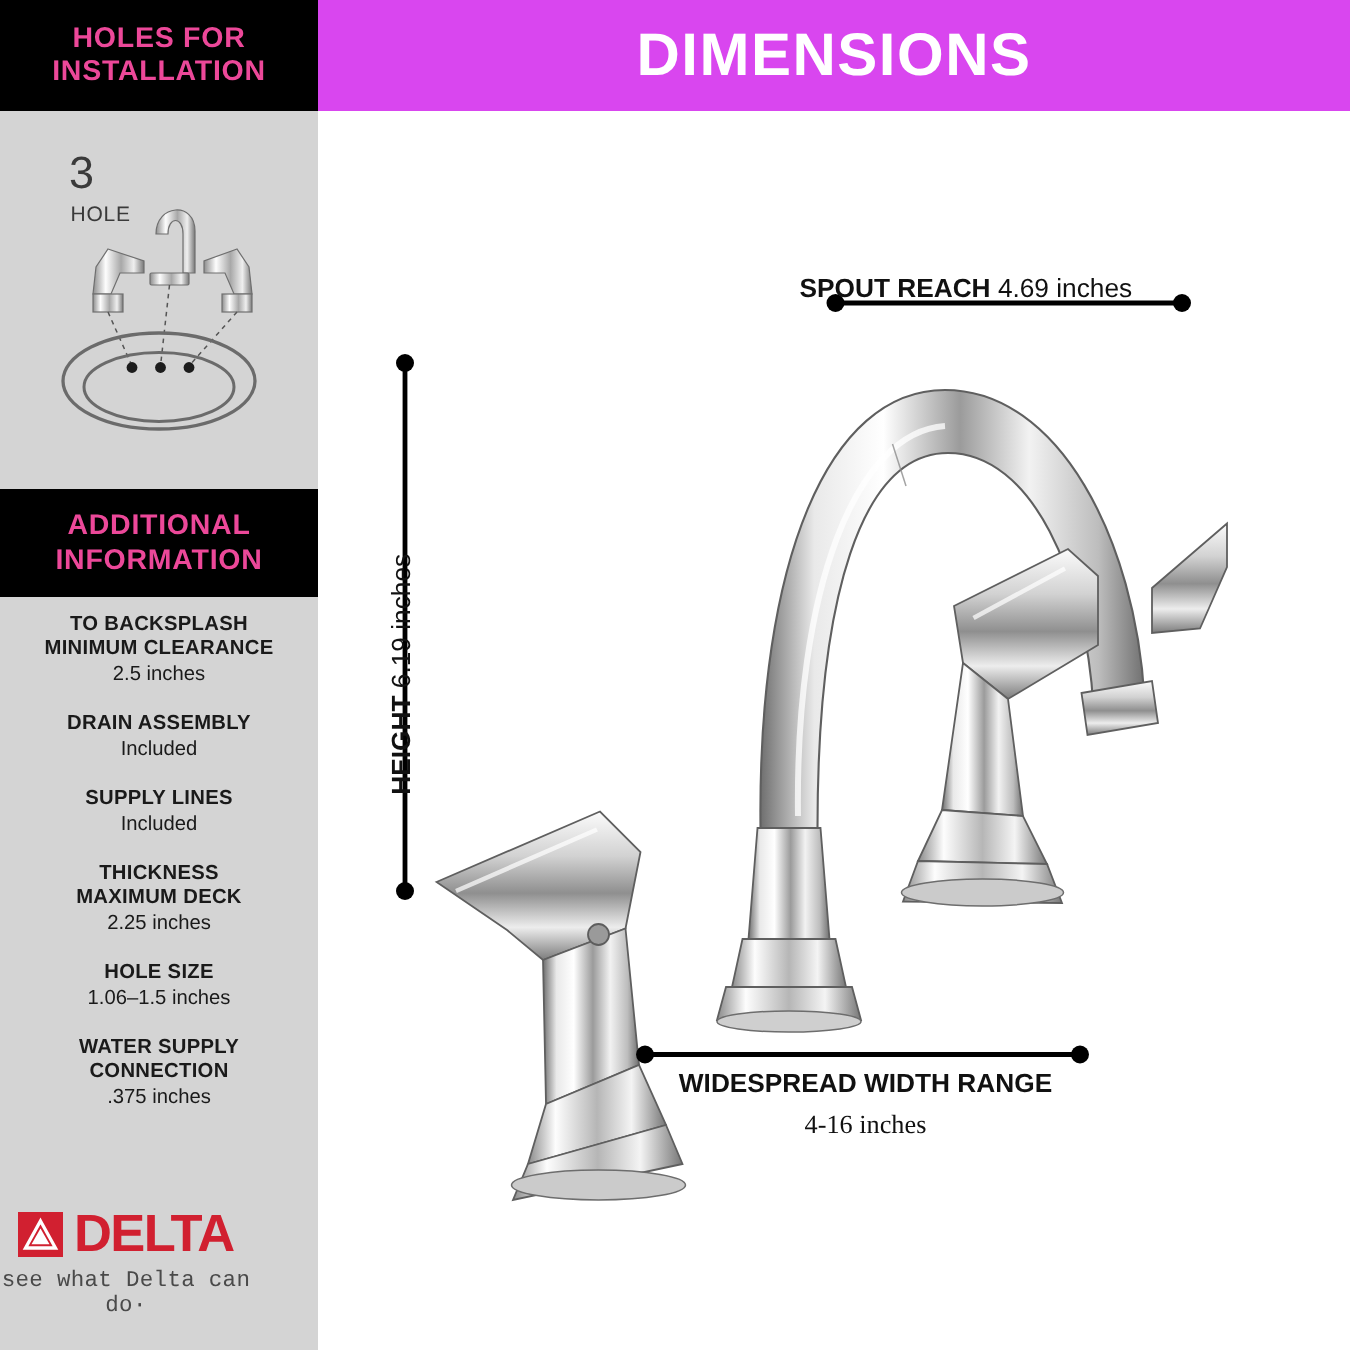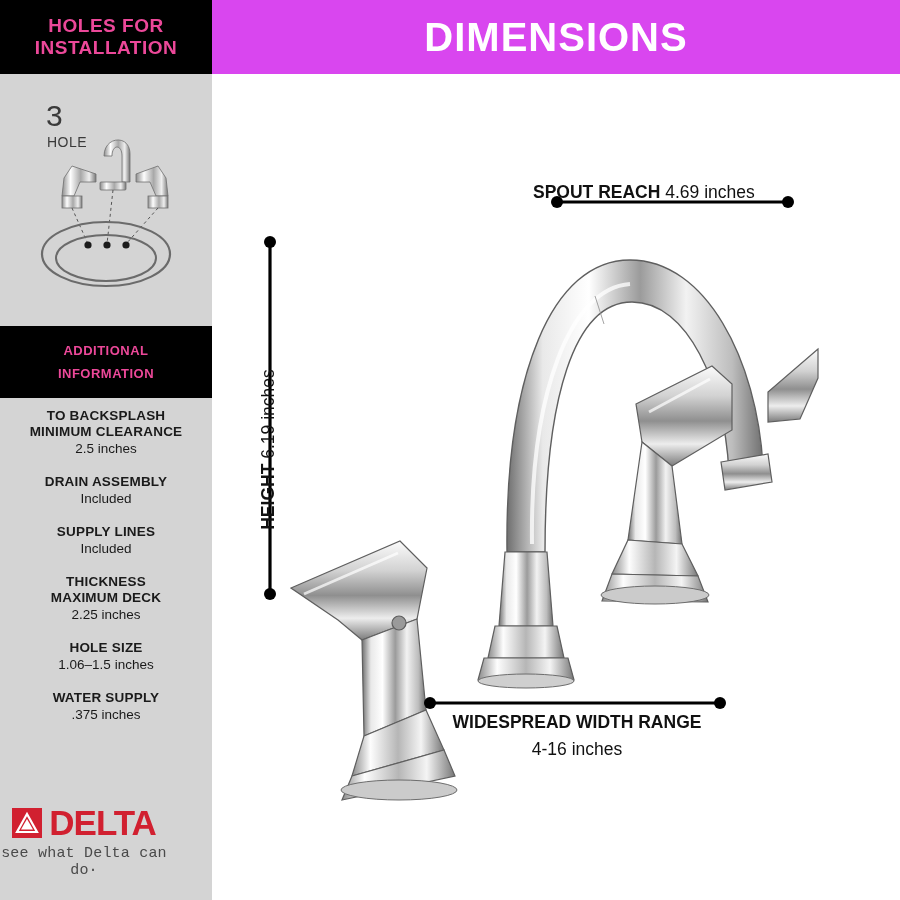--- a/index.html
+++ b/index.html
@@ -51,21 +51,21 @@
   }
   #addl-header {
     position: absolute;
     left: 0; top: 326px;
     width: 212px;
     height: 72px;
     display: flex;
     flex-direction: column;
     align-items: center;
     justify-content: center;
-    font-size: 13px;
+    font-size: 19px;
     line-height: 23px;
   }
 
   
   .hole-diagram {
     position: absolute;
     left: 0;
     top: 78px;
     width: 212px;
     height: 240px;
@@ -191,20 +191,21 @@
     font-size: 17.5px;
     text-align: center;
     width: 300px;
   }
   #width-value {
     left: 215px;
     top: 665px;
     font-size: 17.5px;
     text-align: center;
     width: 300px;
+    font-family: Liberation Serif, serif;
   }
   #height-label {
     left: -44px;
     top: 365px;
     width: 200px;
     font-size: 17.5px;
     transform: rotate(-90deg);
     text-align: center;
   }
 
@@ -289,20 +290,21 @@
         <div class="info-label">THICKNESS</div>
         <div class="info-label">MAXIMUM DECK</div>
         <div class="info-value">2.25 inches</div>
       </div>
       <div class="info-item">
         <div class="info-label">HOLE SIZE</div>
         <div class="info-value">1.06–1.5 inches</div>
       </div>
       <div class="info-item">
         <div class="info-label">WATER SUPPLY</div>
+        <div class="info-label">CONNECTION</div>
         <div class="info-value">.375 inches</div>
       </div>
     </div>
 
     <div class="logo-wrap">
       <div class="logo-row">
         <span class="logo-mark">
           <svg width="30" height="30" viewBox="0 0 30 30">
             <rect x="0" y="0" width="30" height="30" fill="#d12030"></rect>
             <polygon points="15,6 25,24 5,24" fill="none" stroke="#ffffff" stroke-width="2.2"></polygon>

